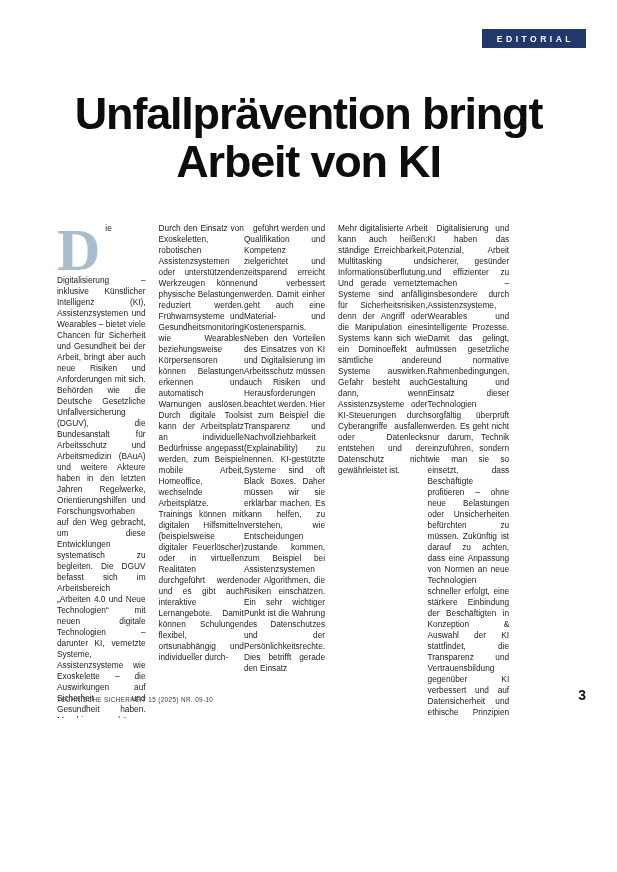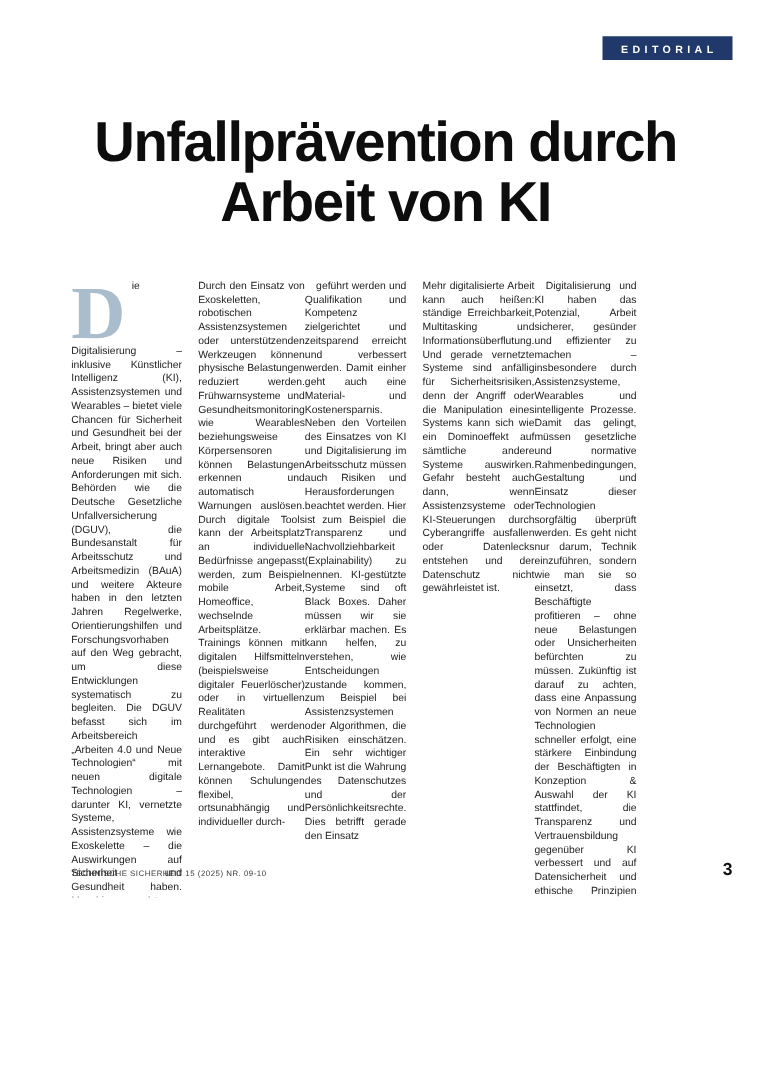--- a/index.html
+++ b/index.html
@@ -55,21 +55,21 @@
   .journal-footer { font-size: 6.3px; letter-spacing: 0.4px; color: #3a3a3a; }
   .page-number { font-size: 14px; font-weight: bold; color: #111; }
 </style>
 </head>
 <body>
 
 <div class="page">
 
   <div class="editorial-badge">EDITORIAL</div>
 
-  <h1 class="headline"><span>Unfallprävention durch</span><br><span>Arbeit von KI</span></h1>
+  <h1 class="headline"><span>Unfallprävention bringt</span><br><span>Arbeit von KI</span></h1>
 
   <div class="columns">
 
     <div class="col col1">
       <p><span class="dropcap">D</span><span>ie Digitalisierung – inklusive Künstlicher Intelligenz (KI), Assistenzsystemen und Wearables – bietet viele Chancen für Sicherheit und Gesundheit bei der Arbeit, bringt aber auch neue Risiken und Anforderungen mit sich. Behörden wie die Deutsche Gesetzliche Unfallversicherung (DGUV), die Bundesanstalt für Arbeitsschutz und Arbeitsmedizin (BAuA) und weitere Akteure haben in den letzten Jahren Regelwerke, Orientierungshilfen und Forschungsvorhaben auf den Weg gebracht, um diese Entwicklungen systematisch zu begleiten. Die DGUV befasst sich im Arbeitsbereich „Arbeiten 4.0 und Neue Technologien“ mit neuen digitale Technologien – darunter KI, vernetzte Systeme, Assistenzsysteme wie Exoskelette – die Auswirkungen auf Sicherheit und Gesundheit haben. Maschinen können sicherer werden, wenn sie über Sensoren Messdaten erfassen, die den Zustand der Maschine widerspiegeln. Das können Temperatur, Druck, Schwingungen, Geräuschentwicklung oder Durchfluss sein. Kombiniert mit Daten aus der Vergangenheit kann KI so mögliche Störungen frühzeitig melden. Nicht nur beim Arbeiten an der Maschine sondern auch oder gerade bei Wartungs- und Instandhaltungsarbeiten besteht Unfallgefahr für den Menschen: nämlich wenn Maschinen nicht gesichert sind und ein einschalten während der Wartung möglich ist. Auf Seite 16 dieser Ausgabe finden Sie mehr zu den Themen Lockout-Tagout-Verfahren und Einsatz von Software bei der Instandhaltung. KI kann uns aber auch helfen, bei Unfällen oder Beinahe-Unfällen Muster zu erkennen und daraus Vorhersagen abzuleiten. Das von der DGUV geförderte Projekt „EntraPon“ versucht, in Stolper- und Rutschunfällen Muster zu erkennen und aus den Daten Vorhersagen abzuleiten.</span></p>
     </div>
 
     <div class="col col2">
       <p>Durch den Einsatz von Exoskeletten, robotischen Assistenzsystemen oder unterstützenden Werkzeugen können physische Belastungen reduziert werden. Frühwarnsysteme und Gesundheitsmonitoring wie Wearables beziehungsweise Körpersensoren können Belastungen erkennen und automatisch Warnungen auslösen. Durch digitale Tools kann der Arbeitsplatz an individuelle Bedürfnisse angepasst werden, zum Beispiel mobile Arbeit, Homeoffice, wechselnde Arbeitsplätze. Trainings können mit digitalen Hilfsmitteln (beispielsweise digitaler Feuerlöscher) oder in virtuellen Realitäten durchgeführt werden und es gibt auch interaktive Lernangebote. Damit können Schulungen flexibel, ortsunabhängig und individueller durch-</p>
       <p>geführt werden und Qualifikation und Kompetenz zielgerichtet und zeitsparend erreicht und verbessert werden. Damit einher geht auch eine Material- und Kostenersparnis. Neben den Vorteilen des Einsatzes von KI und Digitalisierung im Arbeitsschutz müssen auch Risiken und Herausforderungen beachtet werden. Hier ist zum Beispiel die Transparenz und Nachvollziehbarkeit (Explainability) zu nennen. KI-gestützte Systeme sind oft Black Boxes. Daher müssen wir sie erklärbar machen. Es kann helfen, zu verstehen, wie Entscheidungen zustande kommen, zum Beispiel bei Assistenzsystemen oder Algorithmen, die Risiken einschätzen. Ein sehr wichtiger Punkt ist die Wahrung des Datenschutzes und der Persönlichkeitsrechte. Dies betrifft gerade den Einsatz</p>

